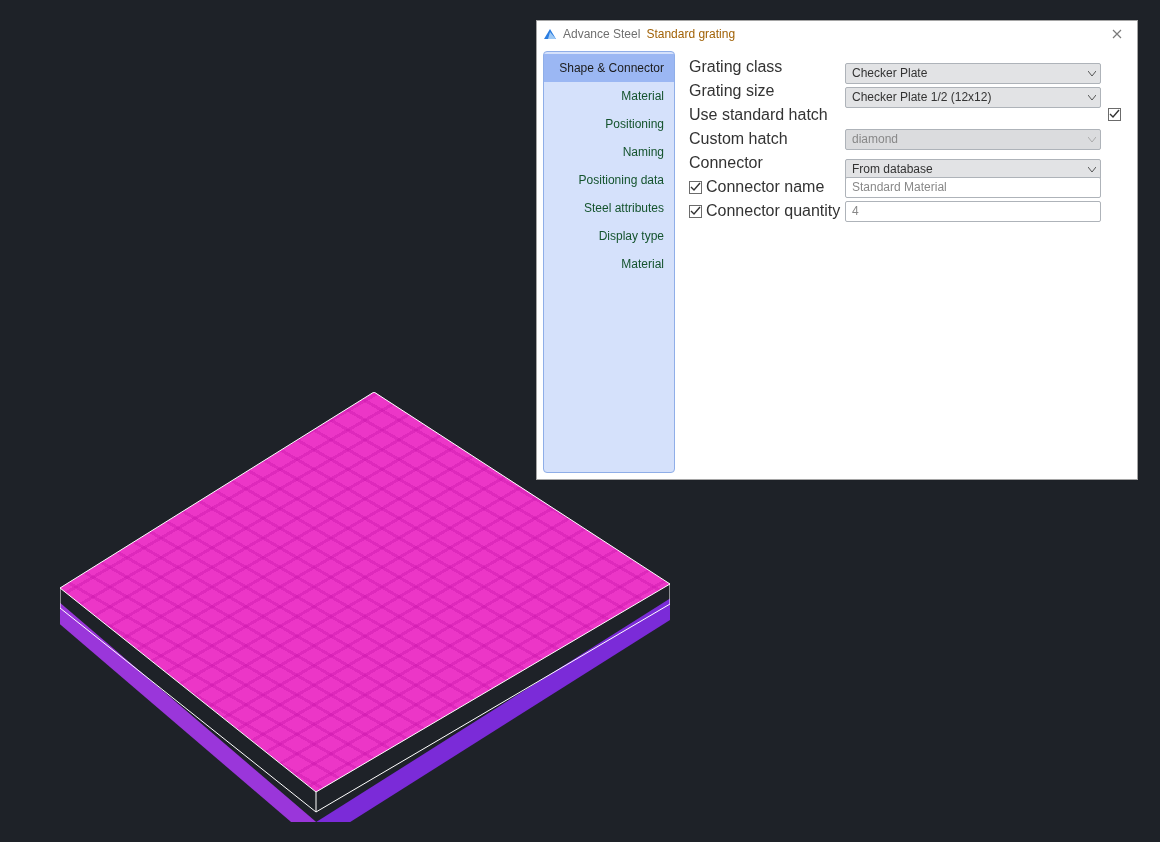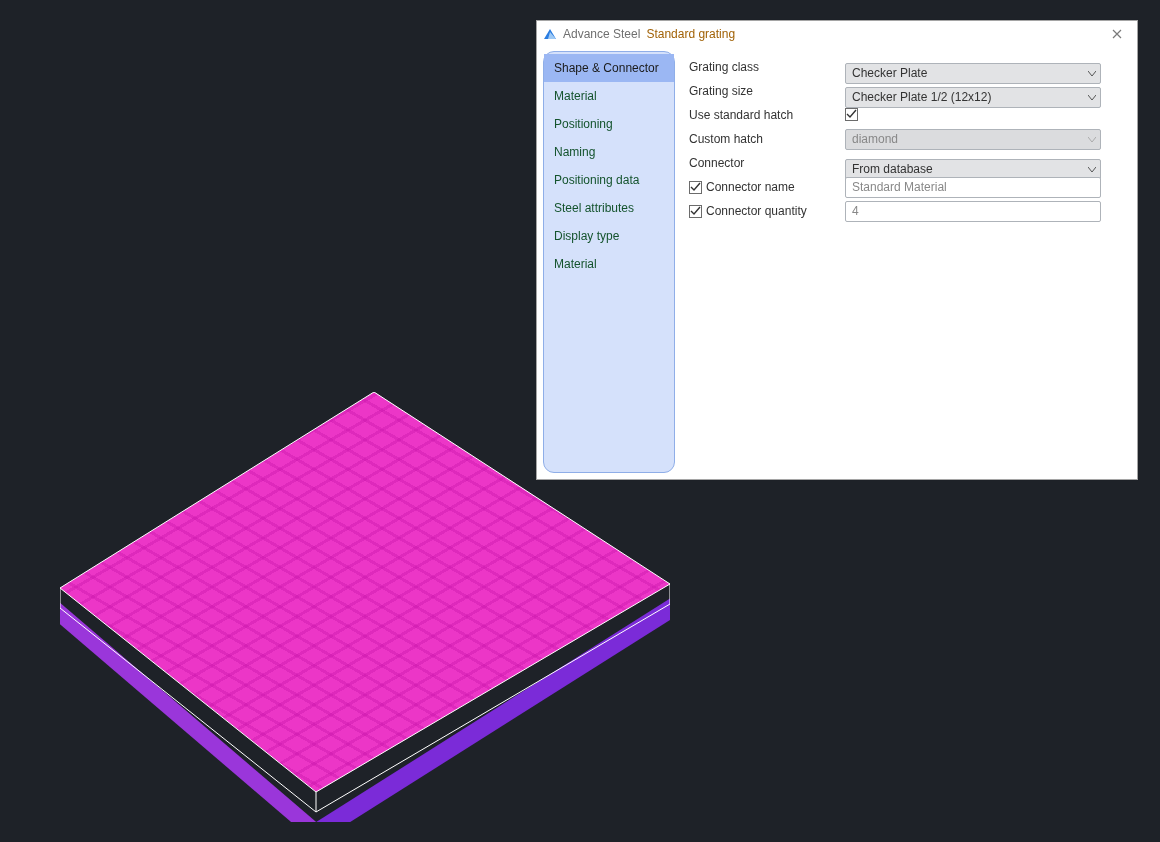--- a/index.html
+++ b/index.html
@@ -8,20 +8,21 @@
     width: 1160px; height: 842px;
     background: #1e2228;
     font-family: "Segoe UI", Tahoma, sans-serif;
     font-size: 12px;
     overflow: hidden;
   }
   .viewport {
     position: relative;
     width: 1160px; height: 842px;
     background: #1e2228;
+    text-align: right;
   }
 
   
   .plate-wrap {
     position: absolute;
     left: 60px; top: 392px;
     width: 610px; height: 430px;
     pointer-events: none;
   }
   .plate-top {
@@ -101,21 +102,21 @@
     flex:1;
     display:flex;
     padding: 4px 6px 6px 6px;
     gap: 8px;
   }
 
   .sidebar {
     width: 132px;
     background: #d5e1fb;
     border: 1px solid #8faee8;
-    border-radius: 11px;
+    border-radius: 4px;
     padding-top: 2px;
   }
   .sidebar-item {
     padding: 7px 10px;
     color: #14532d;
     cursor: default;
   }
   .sidebar-item.selected {
     background: #9bb7f3;
     color: #1b1b1b;
@@ -133,21 +134,21 @@
     margin-bottom: 0px;
   }
   .form-label-col {
     width: 156px;
     display:flex;
     align-items:center;
     gap: 4px;
   }
   .form-label {
     color:#333;
-    font-size:12px;
+    font-size:16px;
     white-space:nowrap;
   }
   .form-control-col {
     flex:1;
   }
   .combo, .textbox {
     width: 256px;
     height: 21px;
     border: 1px solid #aeb3b9;
     background: #e9eaec;

